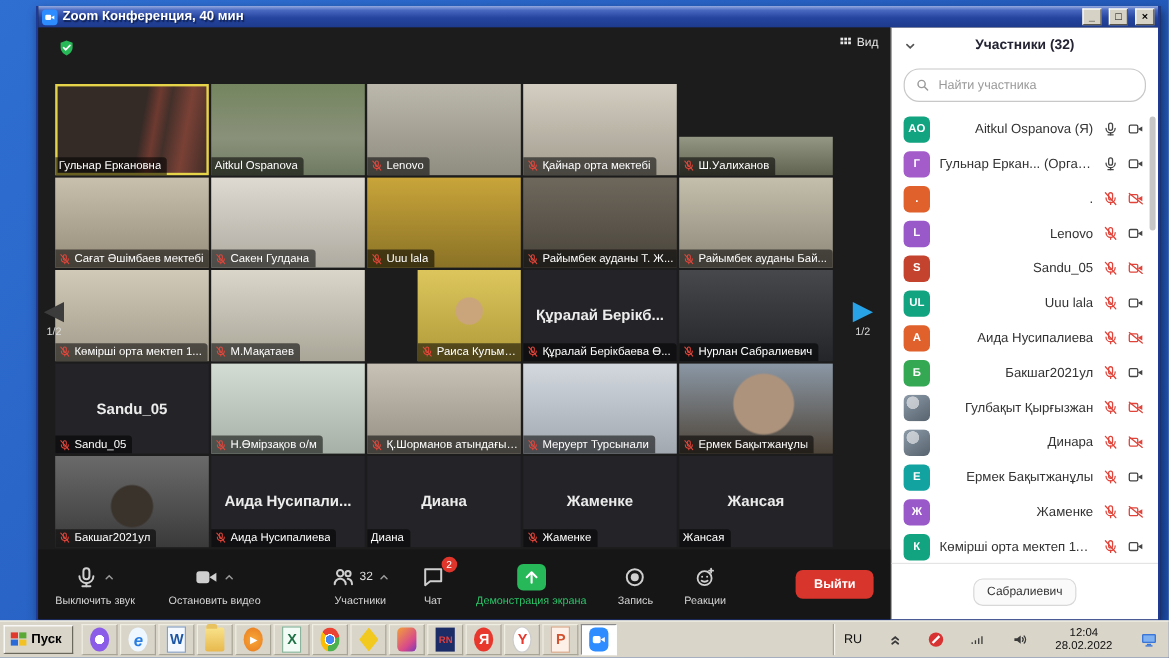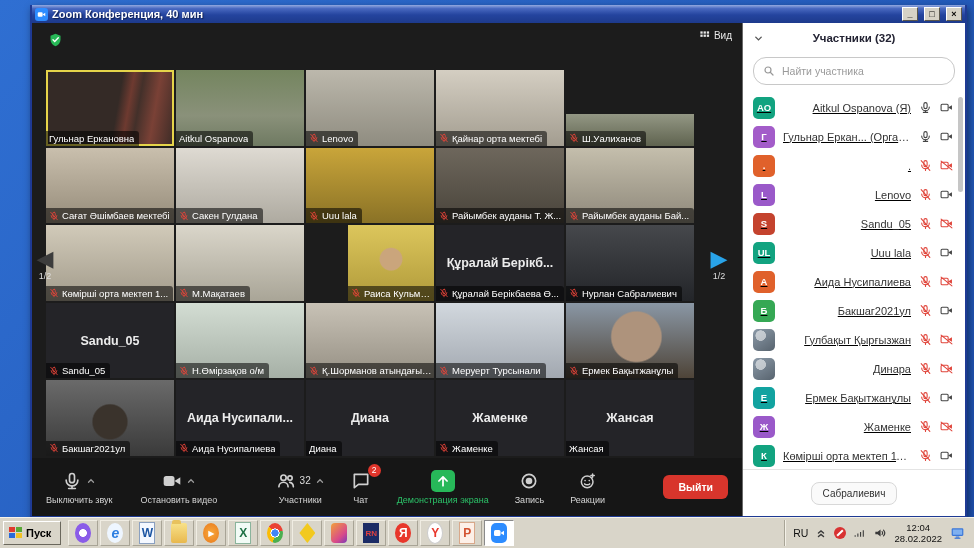--- a/index.html
+++ b/index.html
@@ -59,21 +59,21 @@
   .panel{width:222px;background:#fff;display:flex;flex-direction:column;border-left:1px solid #6a6a6a;}
   .phead{position:relative;height:30px;display:flex;align-items:center;justify-content:center;
     font-size:11.5px;font-weight:bold;color:#232333;}
   .phead svg{position:absolute;left:10px;width:11px;height:11px;color:#555;cursor:pointer;}
   .searchbox{margin:4px 10px 8px;height:26px;border:1px solid #c8c8c8;border-radius:13px;
     display:flex;align-items:center;padding:0 9px;gap:5px;}
   .searchbox svg{width:12px;height:12px;color:#999;flex:0 0 auto;}
   .searchbox input{border:none;outline:none;flex:1;font-size:10.5px;font-family:"Liberation Sans",sans-serif;color:#333;min-width:0;}
   .searchbox input::placeholder{color:#9a9a9a;}
   .plist{flex:1;overflow:hidden;position:relative;}
-  .prow{height:29px;display:flex;align-items:center;padding:0 12px 0 10px;gap:8px;text-decoration:underline;}
+  .prow{height:29px;display:flex;align-items:center;padding:0 12px 0 10px;gap:8px;}
   .avatar{width:22px;height:22px;border-radius:5px;flex:0 0 auto;display:flex;align-items:center;justify-content:center;
     color:#fff;font-size:9.5px;font-weight:bold;}
   .avatar.photo{background-image:radial-gradient(circle at 35% 30%,rgba(255,255,255,.55) 0 24%,transparent 26%),linear-gradient(145deg,#8c9aa8,#57636e)!important;}
   .pname{flex:1;font-size:11px;color:#333;white-space:nowrap;overflow:hidden;text-overflow:ellipsis;text-align:right;}
   .pic{width:13px;height:13px;color:#444;flex:0 0 auto;}
   .pic.red{color:#e0443a;}
   .scrollbar{position:absolute;right:2px;top:4px;width:5px;height:95px;background:#c6c6c6;border-radius:3px;}
   .pfoot{height:46px;border-top:1px solid #e4e4e4;display:flex;align-items:center;justify-content:space-evenly;}
   .pbtn{background:#fafafa;border:1px solid #d8d8d8;border-radius:8px;padding:5px 11px;font-size:10px;color:#333;
     font-family:"Liberation Sans",sans-serif;cursor:pointer;white-space:nowrap;}
@@ -102,21 +102,21 @@
   .ti-chrome .icore{border-radius:50%;background:radial-gradient(circle,#4285f4 27%,#fff 29% 35%,transparent 36%),conic-gradient(from -45deg,#ea4335 0 33%,#4caf50 0 66%,#fbbc05 0 100%);}
   .ti-navigator .icore{background:#f2c91e;clip-path:polygon(50% 0,100% 50%,50% 100%,0 50%);}
   .ti-keeper .icore{border-radius:4px;background:linear-gradient(135deg,#f2a03a,#d84a8a 65%,#7a3ab8);}
   .ti-rn .icore{background:#1c2c66;color:#e04040;font-weight:bold;font-size:8px;}
   .ti-yandex .icore{border-radius:50%;background:#e8372c;color:#fff;font-weight:bold;}
   .ti-ybrowser .icore{border-radius:50%;background:#fff;border:1px solid #ccc;color:#e8372c;font-weight:bold;}
   .ti-powerpoint .icore{background:#fdf0e8;border:1px solid #d8a88a;color:#d35230;font-weight:bold;}
   .ti-zoom .icore{border-radius:5px;background:#2d8cff;}
   .ql .zcam{display:none;width:12px;height:12px;color:#fff;}
   .ti-zoom .zcam{display:block;}
-  .tray{margin-left:auto;height:26px;display:flex;align-items:center;gap:7px;padding:0 5px 0 8px;
+  .tray{margin-left:auto;height:26px;display:flex;align-items:center;gap:22px;padding:0 5px 0 8px;
     border-left:1px solid #a8a496;box-shadow:inset 1px 0 0 #f4f1e8;}
   .tray .lang{font-size:10.5px;color:#111;}
   .tray svg{color:#3a3a3a;}
   .tray-red{width:12px;height:12px;border-radius:50%;background:#d83232;position:relative;}
   .tray-red::after{content:"";position:absolute;left:2px;top:5px;width:8px;height:2px;background:#fff;transform:rotate(-45deg);}
   .clock{text-align:center;font-size:9.5px;line-height:1.2;color:#111;white-space:nowrap;}
   .deskicon{width:17px;height:14px;}
   .hidden-defs{position:absolute;width:0;height:0;overflow:hidden;}
 </style>
 </head>

